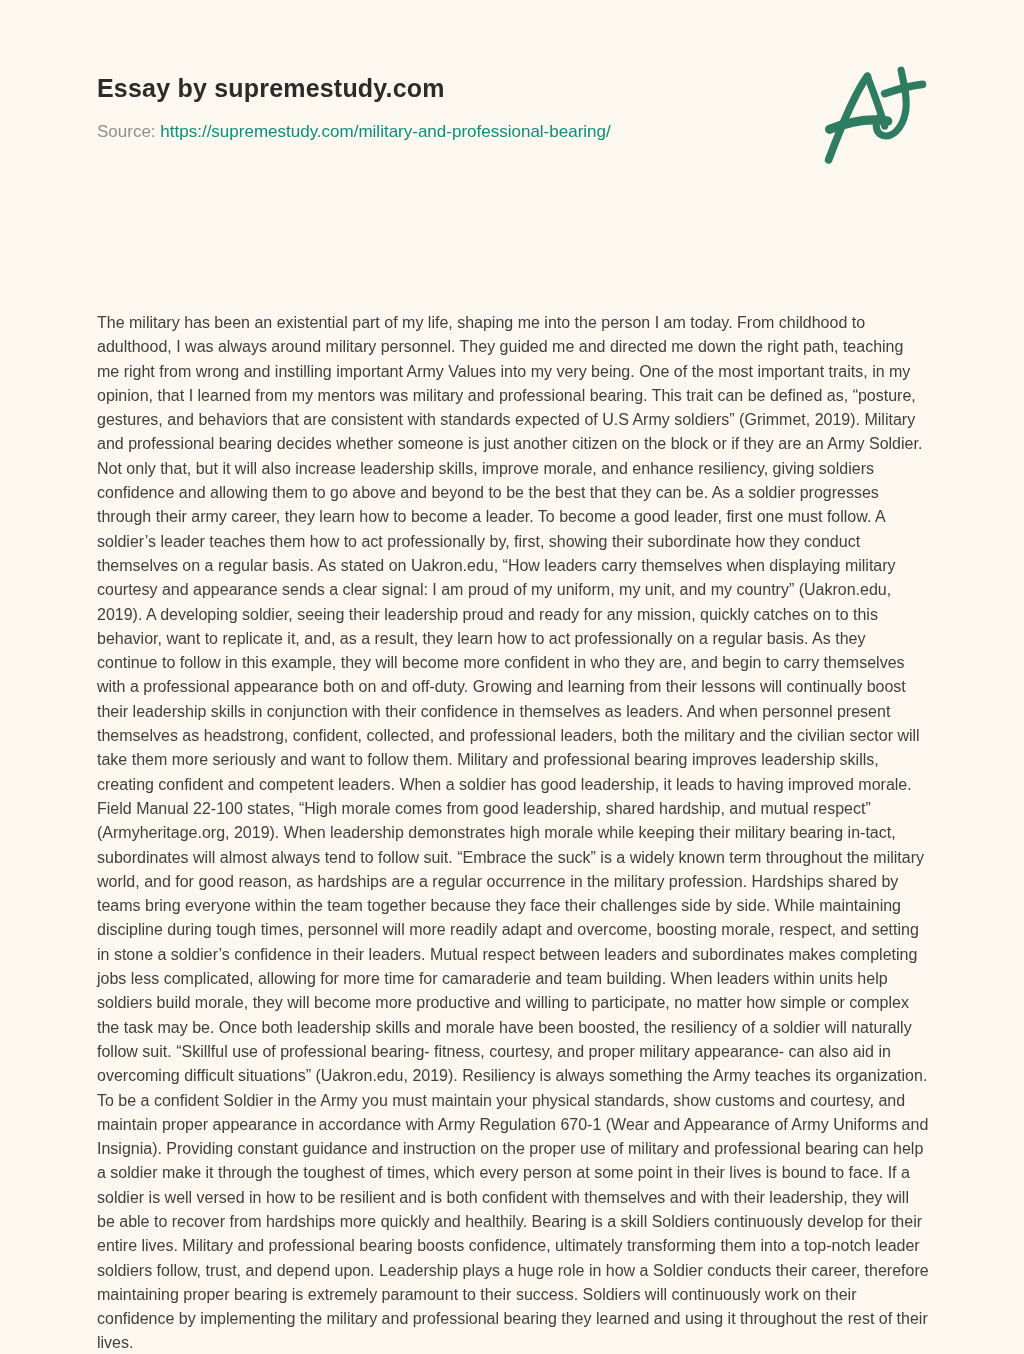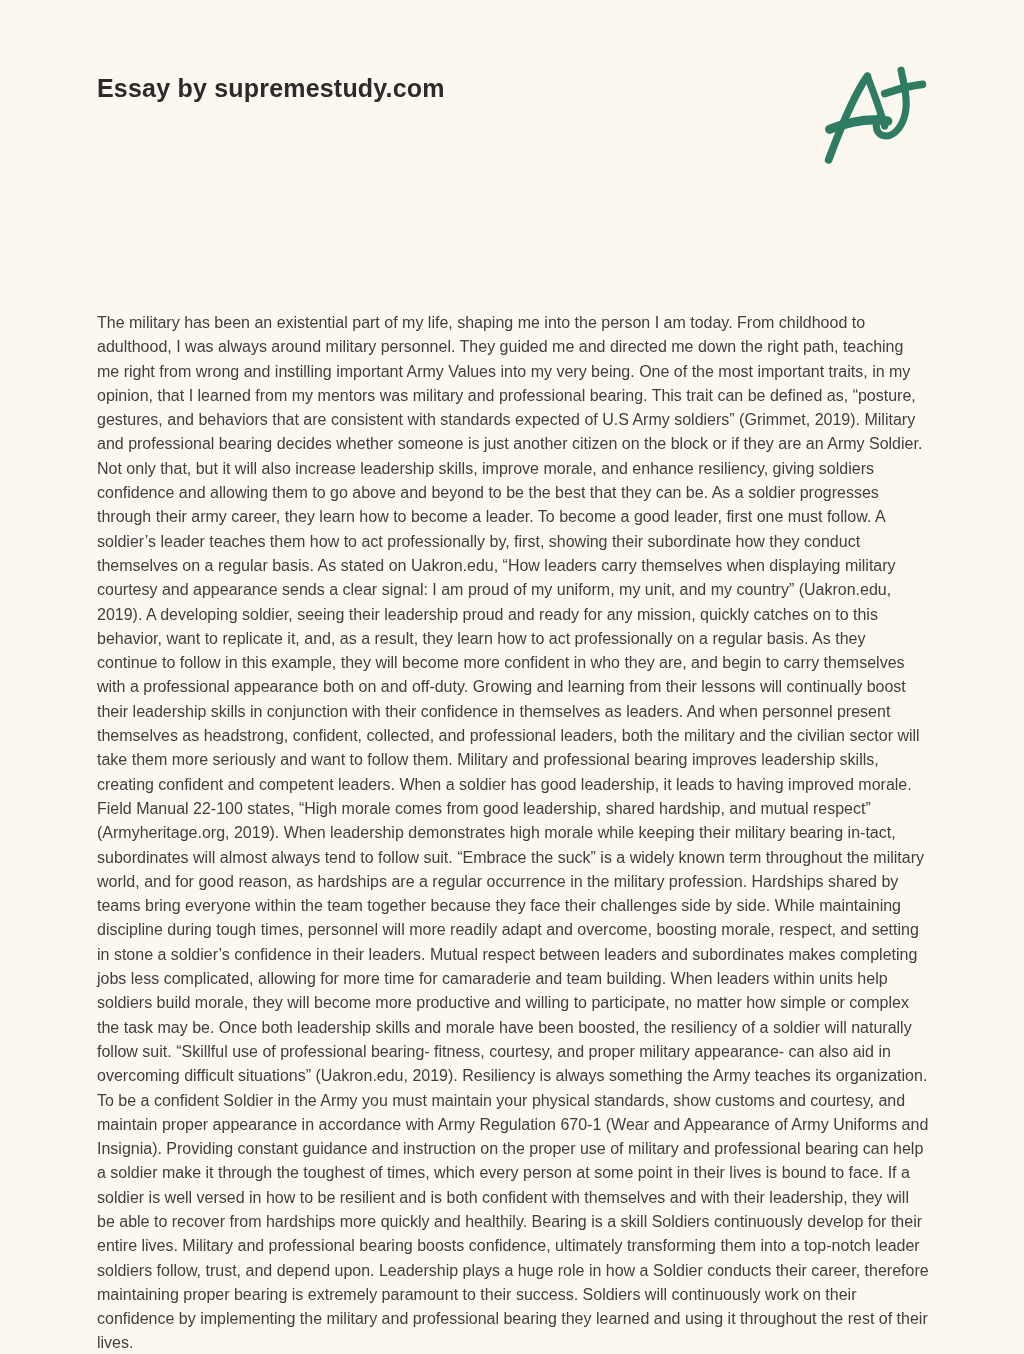--- a/index.html
+++ b/index.html
@@ -59,20 +59,24 @@
     text-align: left;
   }
 </style>
 </head>
 <body>
 
 <div class="page">
 
   <div class="header-title">Essay by supremestudy.com</div>
 
+  <div class="source-line">
+    <span>Source:</span>
+    <a href="#">https://supremestudy.com/military-and-professional-bearing/</a>
+  </div>
 
   <div class="logo">
     <svg width="108" height="102" viewBox="0 0 105 100" xmlns="http://www.w3.org/2000/svg">
       <g fill="none" stroke="#2e7c62" stroke-linecap="round" stroke-linejoin="round">
 
         <path d="M 8 94 C 20 62 34 28 46 12" stroke-width="7.5"></path>
 
         <path d="M 46 12 C 52 28 59 46 63 61" stroke-width="7"></path>
 
         <path d="M 9 64 C 30 56 50 53 66 56" stroke-width="9"></path>

